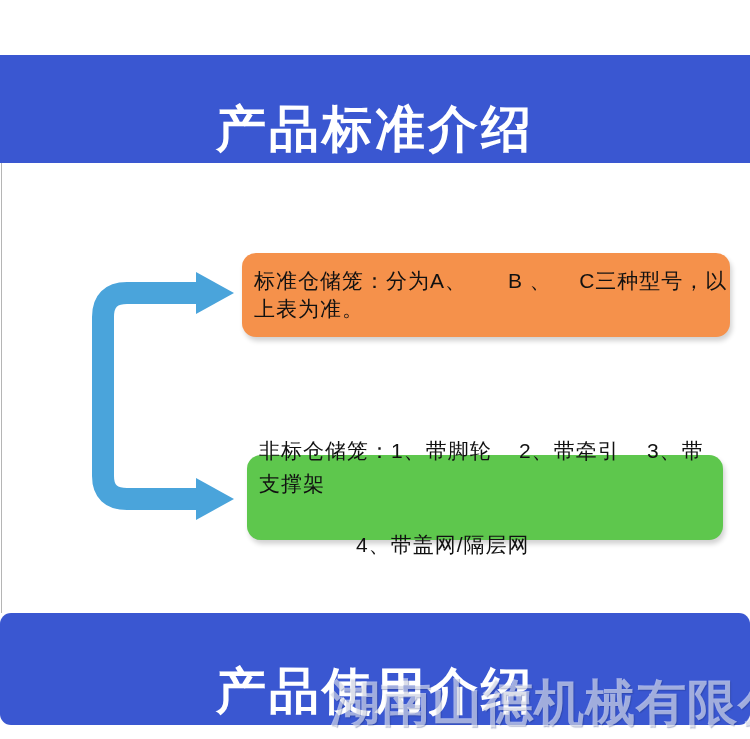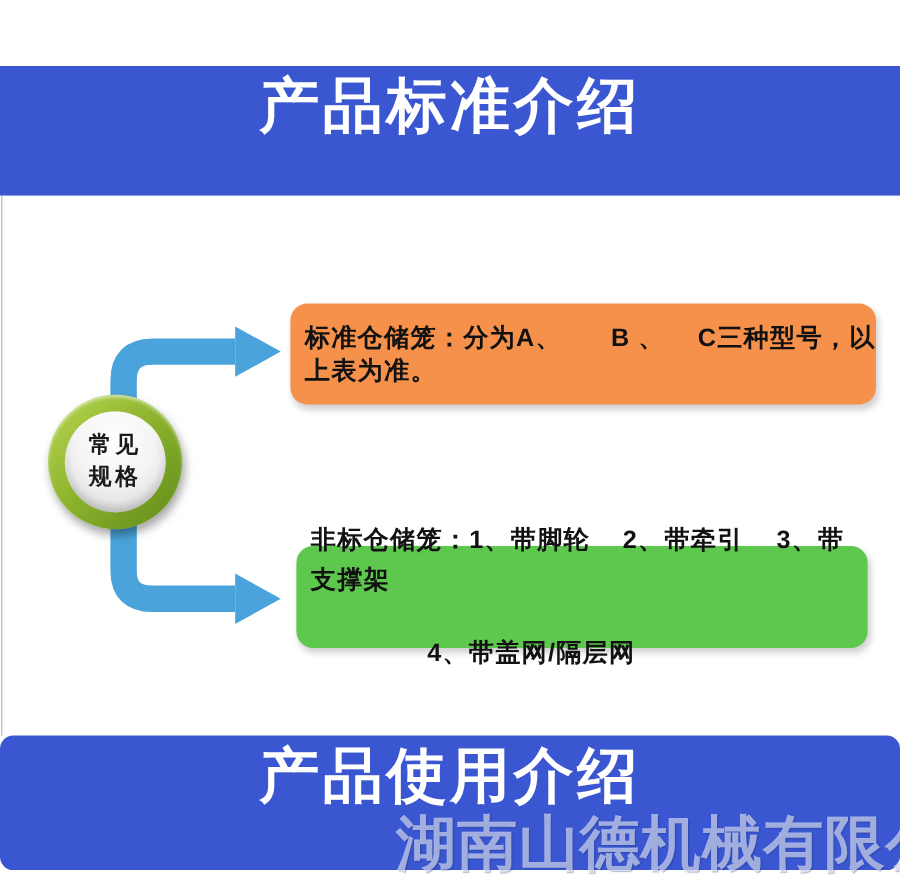--- a/index.html
+++ b/index.html
@@ -7,21 +7,21 @@
     position:relative;
     width:750px;height:739px;
     background:#ffffff;
     overflow:hidden;
     font-family:"Liberation Sans","DejaVu Sans",sans-serif;
   }
   
   .banner{
     position:absolute;left:0;width:750px;
     background:#3A57D1;
-    display:flex;align-items:flex-start;justify-content:center;
+    display:flex;align-items:flex-end;justify-content:center;
   }
   .banner.top{top:55px;height:108px;}
   .banner.bottom{top:613px;height:112px;border-radius:11px;}
   .banner-title{
     color:#ffffff;
     font-size:50px;
     font-weight:bold;
     letter-spacing:3px;
     white-space:nowrap;
   }
@@ -64,21 +64,21 @@
   .hub-text{
     text-align:center;
     font-size:19px;font-weight:bold;color:#1a1a1a;
     letter-spacing:3px;line-height:26px;
   }
   
   .cage-box{
     position:absolute;
     border-radius:14px;
     display:flex;flex-direction:column;justify-content:center;
-    font-size:21px;font-weight:bold;color:#111111;
+    font-size:21px;font-weight:normal;color:#111111;
     letter-spacing:1px;
     box-shadow:2px 4px 5px rgba(0,0,0,0.18);
     z-index:2;
   }
   .cage-box .boxline{white-space:pre-wrap;}
   .cage-box.standard{
     left:242px;top:253px;width:488px;height:84px;
     background:#F5914B;
     padding:0 0 0 12px;box-sizing:border-box;
   }
@@ -114,27 +114,19 @@
 
   <div class="cage-box standard">
     <span class="boxline">标准仓储笼：分为A、      B 、    C三种型号，以上表为准。</span>
   </div>
 
   <div class="cage-box nonstandard">
     <span class="boxline line1">非标仓储笼：1、带脚轮    2、带牵引    3、带支撑架</span>
     <span class="boxline line2">4、带盖网/隔层网</span>
   </div>
 
-  <div class="hub">
-    <div class="hub-inner">
-      <div class="hub-text">
-        <div>常见</div>
-        <div>规格</div>
-      </div>
-    </div>
-  </div>
 
   <div class="banner bottom">
     <span class="banner-title">产品使用介绍</span>
   </div>
   <div class="watermark">湖南山德机械有限公司</div>
 
 </div>
 
 </body></html>

